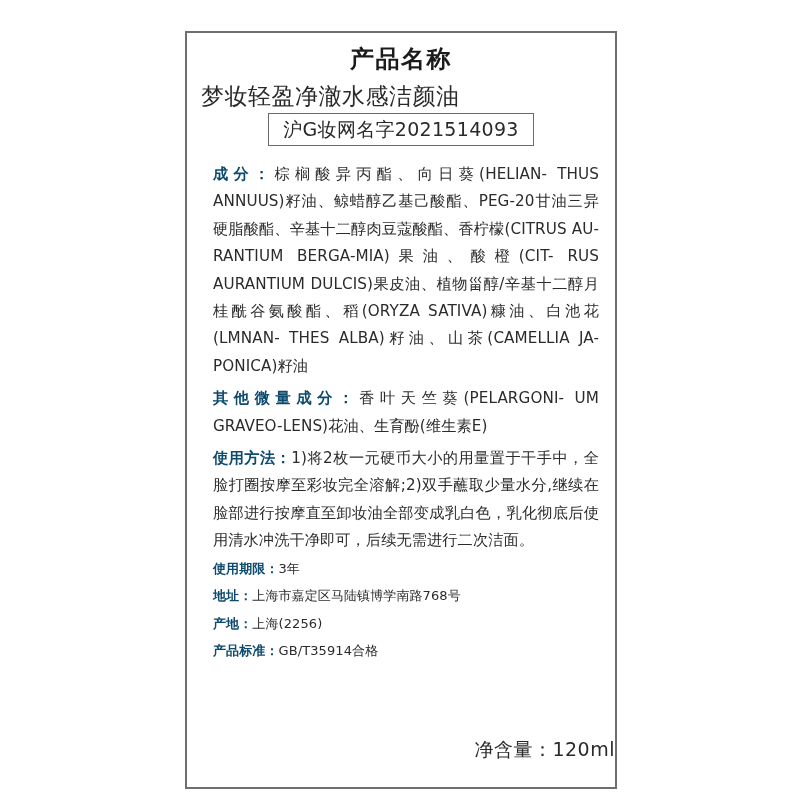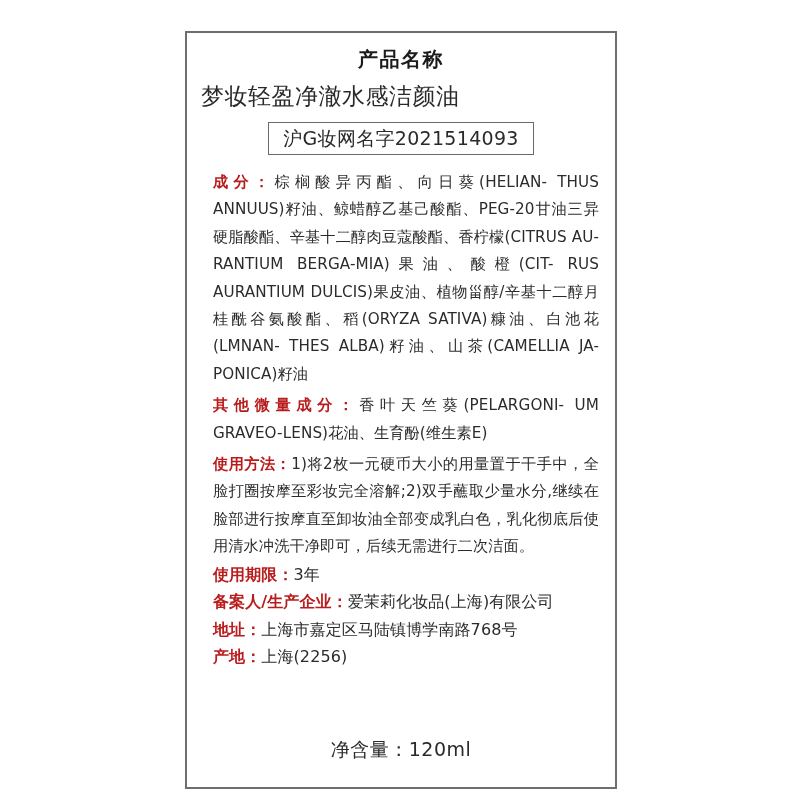--- a/index.html
+++ b/index.html
@@ -29,40 +29,39 @@
     top: 0;
     width: 100%;
     height: 100%;
     box-sizing: border-box;
     padding: 9px 14px 0 14px;
   }
 
   
   .title-main {
     text-align: center;
-    font-size: 20px;
+    font-size: 24px;
     font-weight: bold;
     color: #1b1b1b;
     letter-spacing: 1.5px;
     line-height: 34px;
   }
 
   .title-sub {
     text-align: left;
     font-size: 23px;
     color: #2a2a2a;
     letter-spacing: 0.5px;
     line-height: 34px;
     margin-top: 3px;
   }
 
   .reg-box-wrap {
     display: flex;
     justify-content: center;
-    margin-top: 9px;
     margin-bottom: 14px;
   }
 
   .reg-box {
     border: 1.5px solid #6a6a6a;
     padding: 3px 14px 4px 14px;
     font-size: 19px;
     color: #2a2a2a;
     letter-spacing: 0.3px;
     line-height: 24px;
@@ -83,39 +82,40 @@
     margin: 0;
     letter-spacing: 0.1px;
   }
 
   .para + .para {
     margin-top: 4px;
   }
 
   .lbl {
     font-weight: bold;
-    color: #b91c1c;
+    color: #0c4a6e;
+    font-family: Liberation Serif, serif;
   }
 
   .kv {
-    font-size: 16px;
+    font-size: 13px;
     color: #2b2b2b;
     line-height: 27.4px;
     margin: 0;
     white-space: nowrap;
     letter-spacing: 0.1px;
   }
 
   
   .net-content {
     position: absolute;
     left: 0;
     right: 0;
     bottom: 24px;
-    text-align: center;
+    text-align: right;
     font-size: 19px;
     color: #2a2a2a;
     letter-spacing: 0.5px;
   }
 </style>
 </head>
 <body>
 
 <div id="label-frame">
   <div class="inner">
@@ -139,34 +139,34 @@
 
       <p class="para">
         <span class="lbl">使用方法：</span><span>1)将2枚一元硬币大小的用量置于干手中，全脸打圈按摩至彩妆完全溶解;2)双手蘸取少量水分,继续在脸部进行按摩直至卸妆油全部变成乳白色，乳化彻底后使用清水冲洗干净即可，后续无需进行二次洁面。</span>
       </p>
 
 
       <p class="kv">
         <span class="lbl">使用期限：</span><span>3年</span>
       </p>
 
-      <p class="kv">
-        <span class="lbl">备案人/生产企业：</span><span>爱茉莉化妆品(上海)有限公司</span>
-      </p>
 
       <p class="kv">
         <span class="lbl">地址：</span><span>上海市嘉定区马陆镇博学南路768号</span>
       </p>
 
       <p class="kv">
         <span class="lbl">产地：</span><span>上海(2256)</span>
       </p>
 
 
 
+      <p class="kv">
+        <span class="lbl">产品标准：</span><span>GB/T35914合格</span>
+      </p>
 
     </div>
 
     <div class="net-content">
       <span>净含量：</span><span>120ml</span>
     </div>
 
   </div>
 </div>
 

